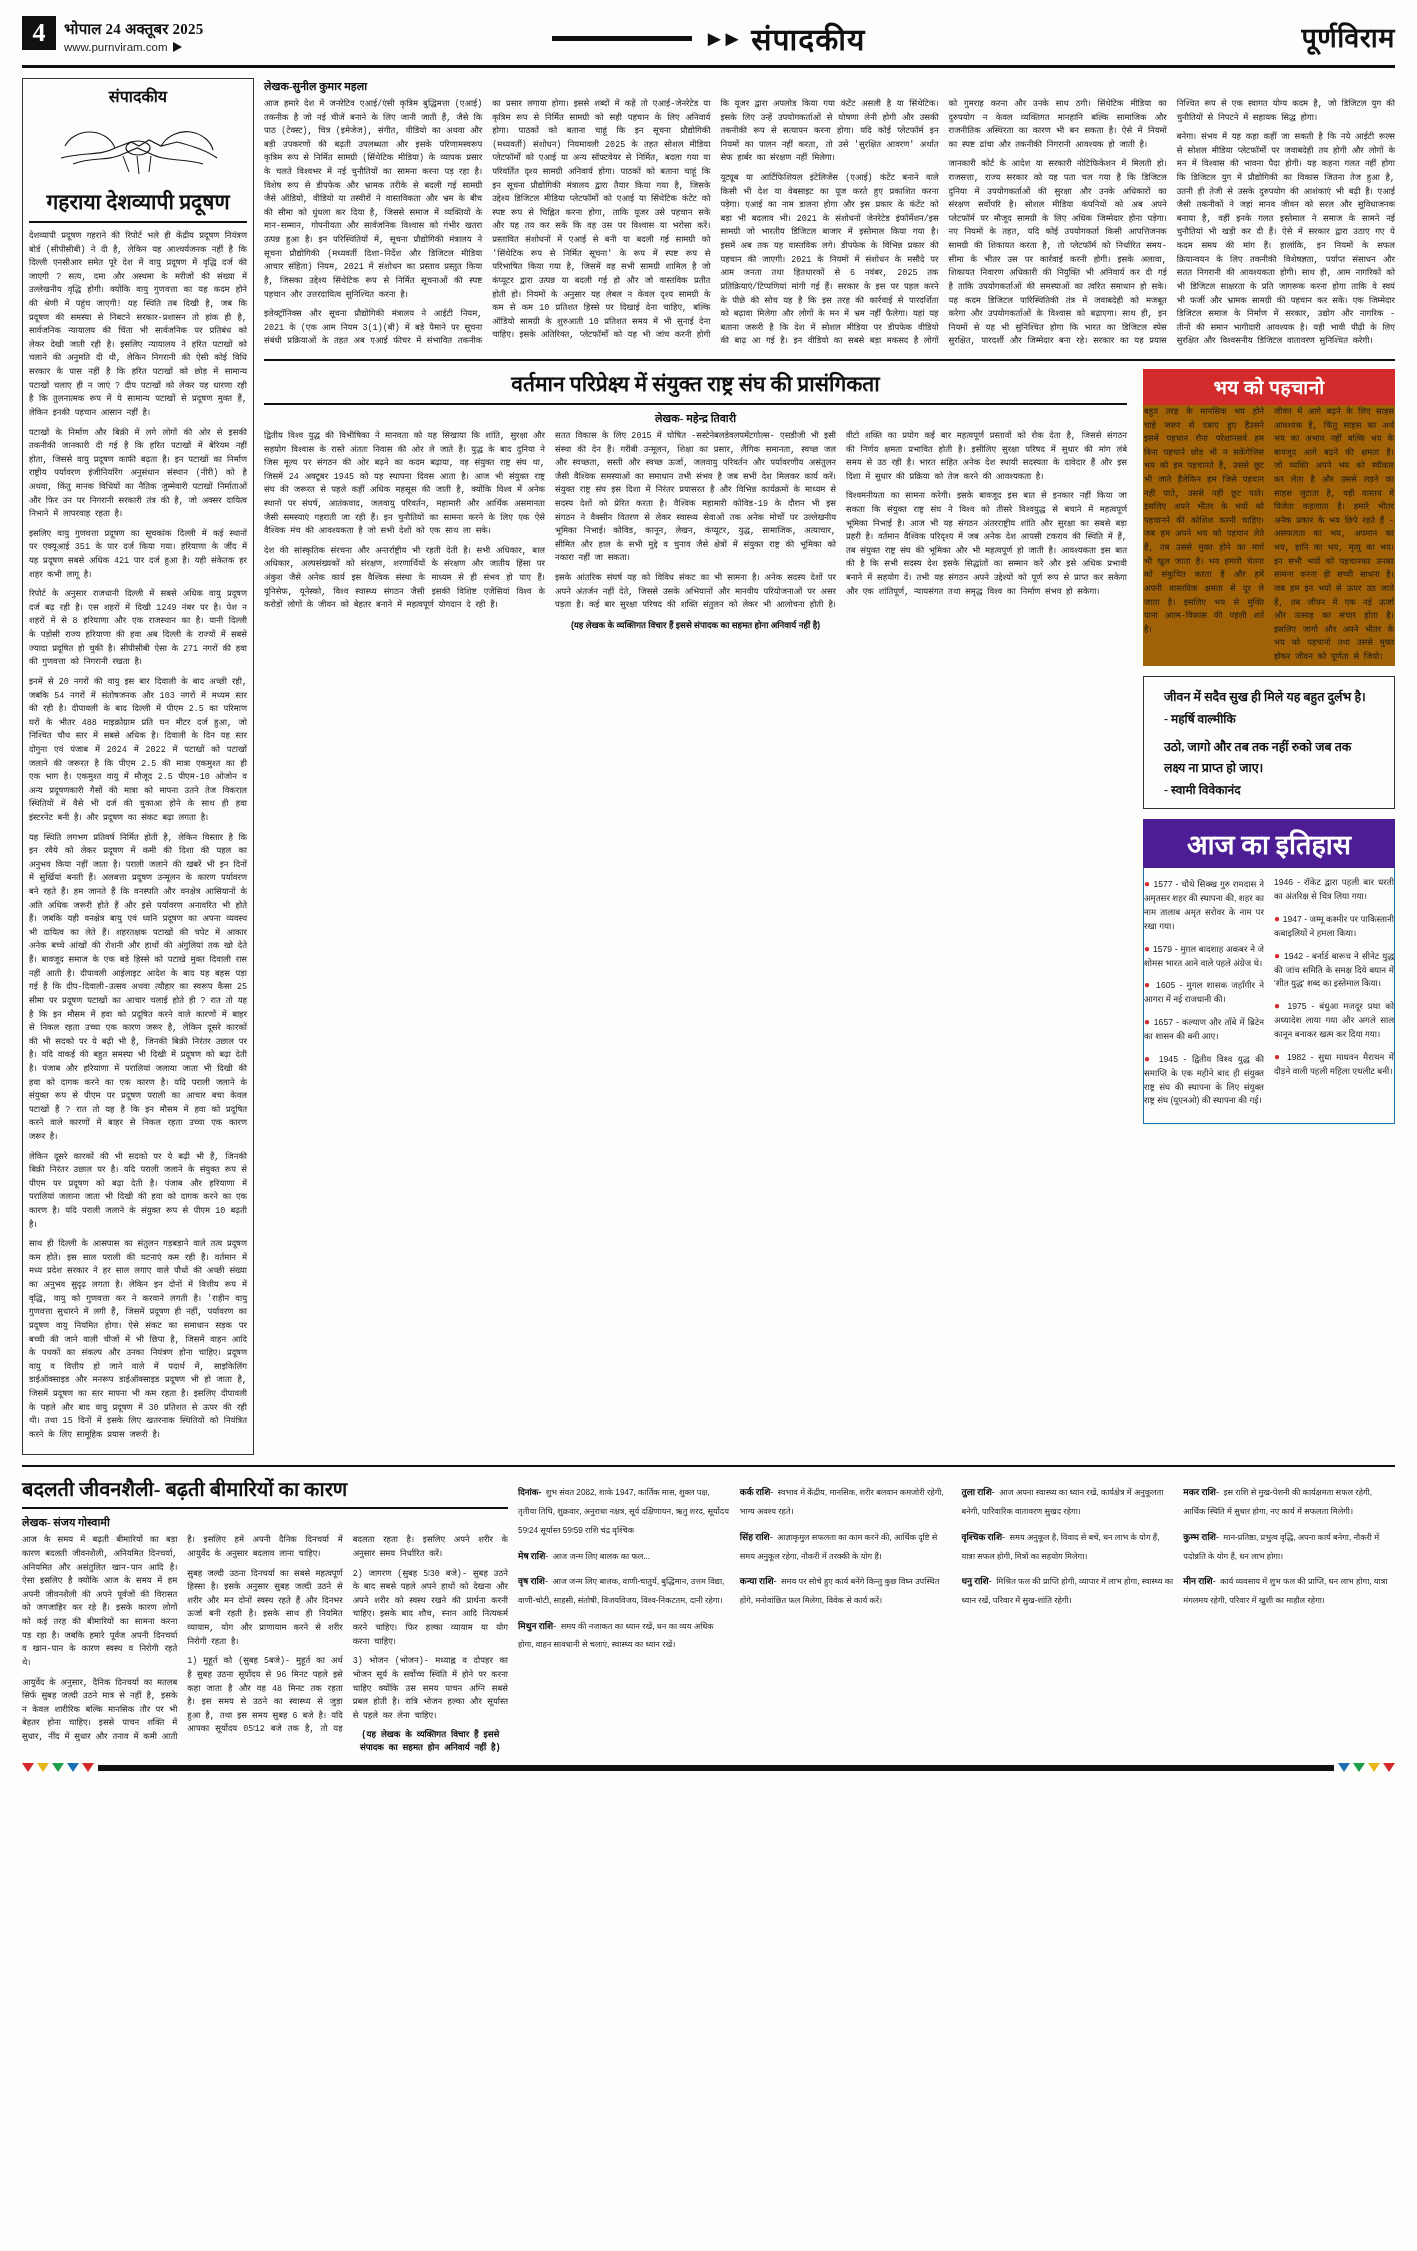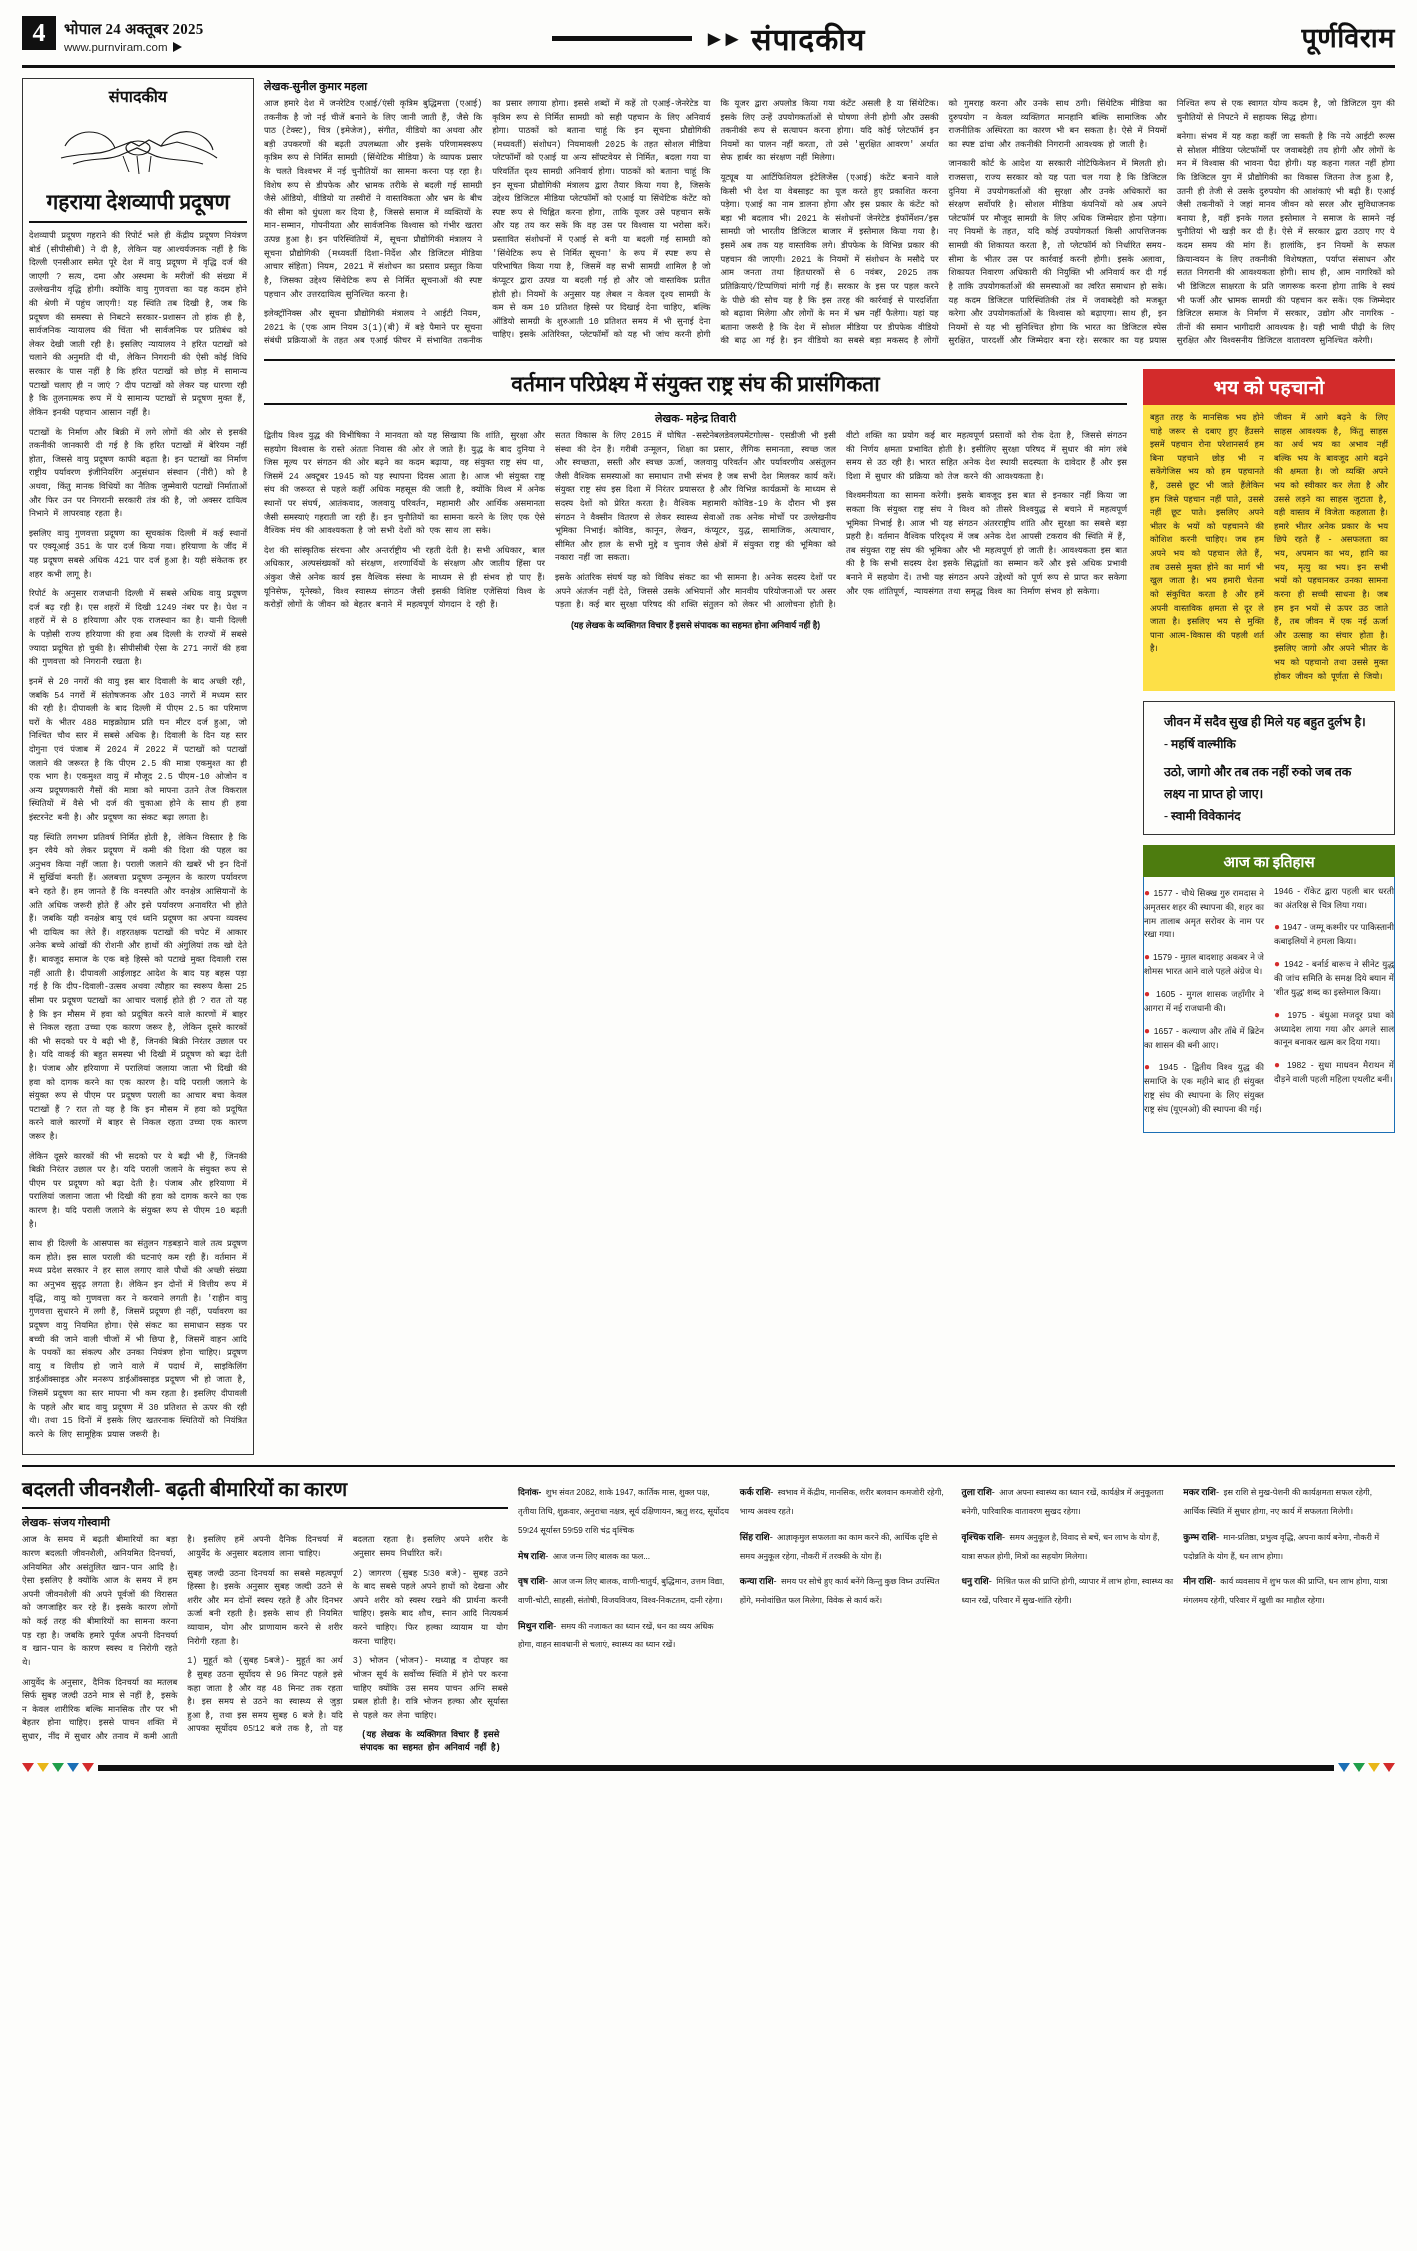--- a/index.html
+++ b/index.html
@@ -113,35 +113,35 @@
     color: #111; margin-top: 6px; line-height: 1.5;
   }
 
   
   .rail { width: 252px; }
   .rail-head {
     background: #d32b2b; color: #fff; text-align: center;
     font-size: 19px; font-weight: bold; font-family: "Liberation Serif", serif;
     padding: 5px 0; letter-spacing: .5px;
   }
-  .rail-body { background: #fde047; padding: 7px; }
+  .rail-body { background: #a16207; padding: 1px; }
 
   .quotebox { border: 1px solid #333; padding: 10px 20px; margin-top: 10px; }
   .quote-line {
     font-size: 12.5px; color: #111; font-family: "Liberation Serif", serif;
     font-weight: bold; line-height: 1.7; margin-bottom: 2px;
   }
   .quote-author {
     font-size: 12px; color: #111; font-family: "Liberation Serif", serif;
     font-weight: bold; margin-bottom: 10px;
   }
 
   .hist-head {
-    background: #4d7c0f; color: #fff; text-align: center;
-    font-size: 15px; font-weight: bold; font-family: "Liberation Serif", serif;
+    background: #4c1d95; color: #fff; text-align: center;
+    font-size: 27px; font-weight: bold; font-family: "Liberation Serif", serif;
     padding: 6px 0; margin-top: 10px;
   }
   .hist-body {
     border: 1px solid #1b6fb5; border-top: none; padding: 8px 0;
     display: flex; gap: 10px;
   }
   .hist-col { flex: 1; }
   .hist-item {
     font-size: 8.6px; line-height: 1.6; color: #1b1b1b; margin-bottom: 7px;
     text-align: justify;

